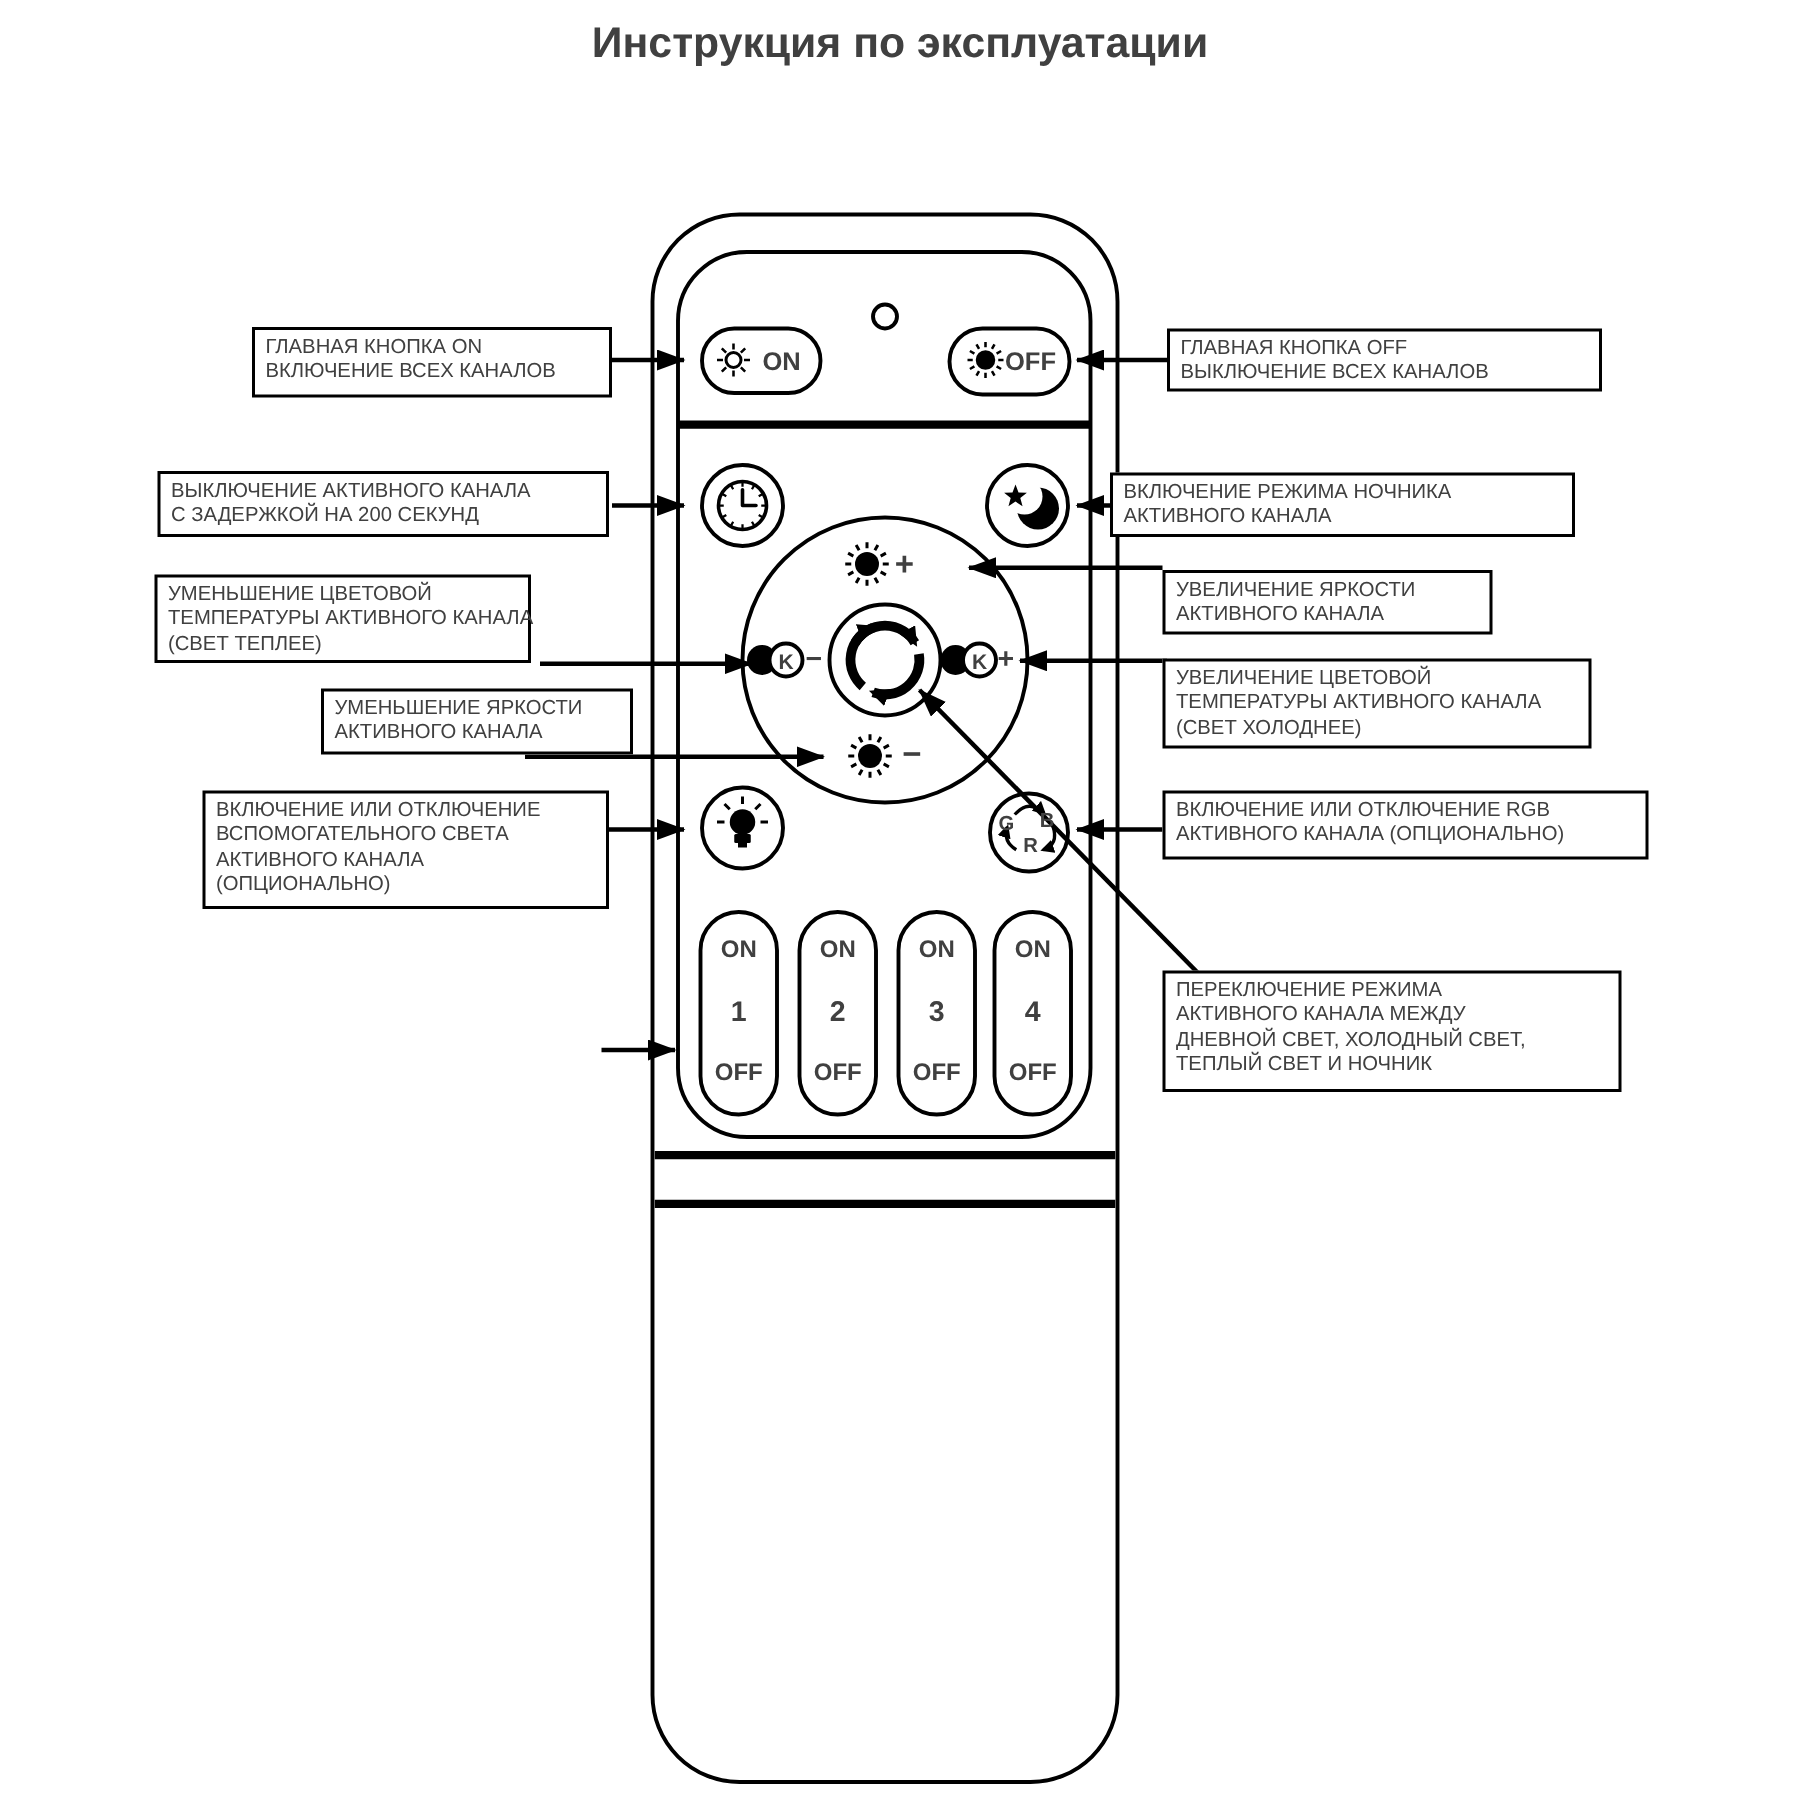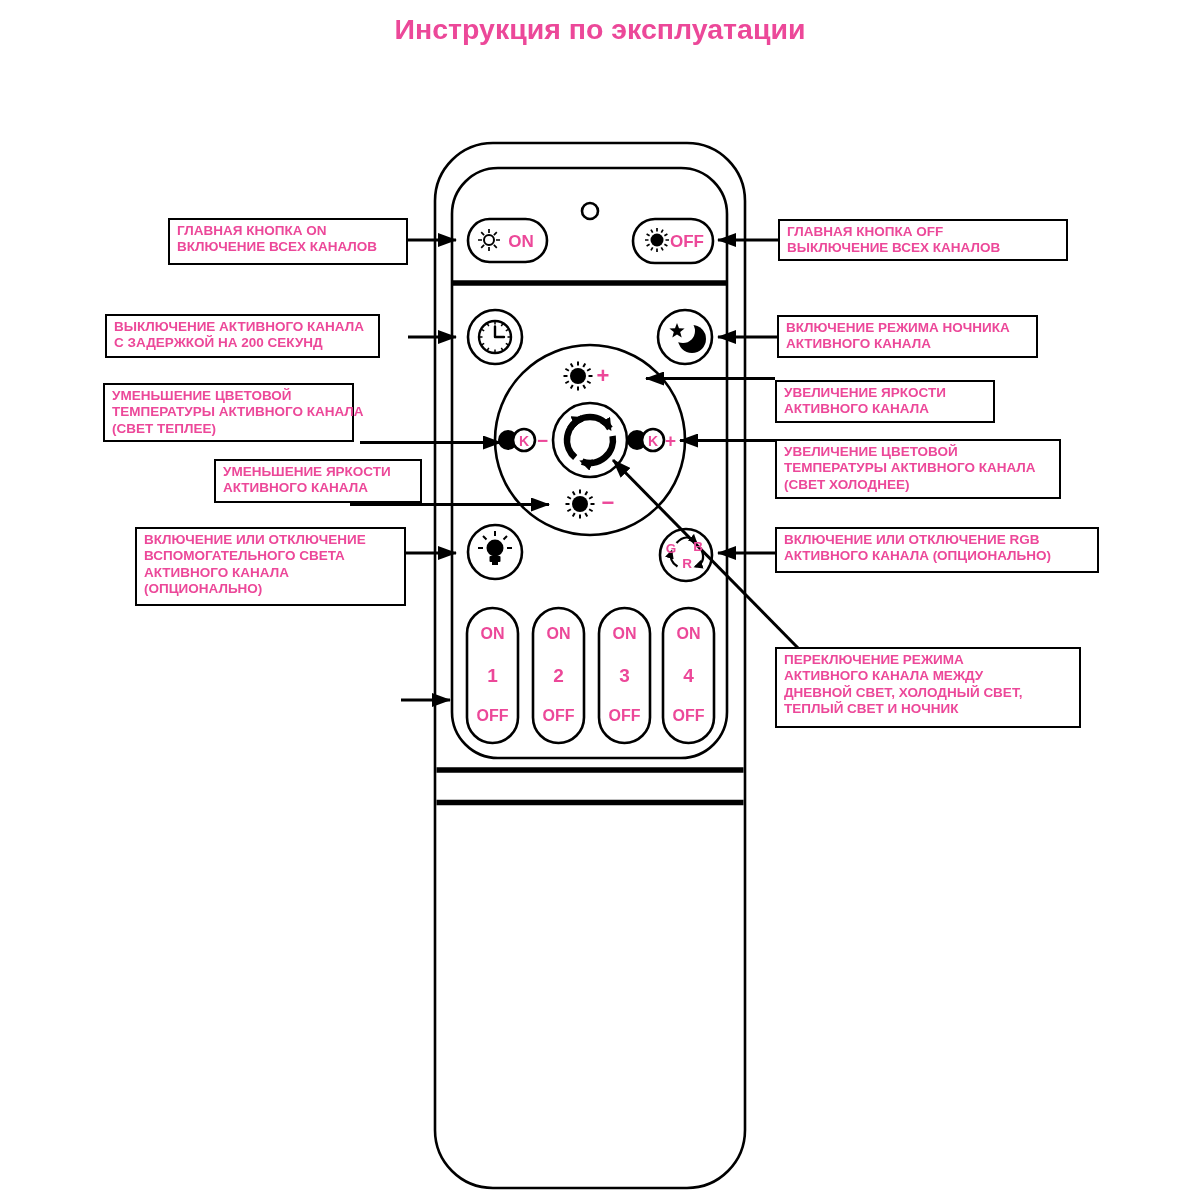--- a/index.html
+++ b/index.html
@@ -1,24 +1,24 @@
 <!DOCTYPE html>
 <html><head>
 <meta charset="utf-8">
 <style>
   html,body{margin:0;padding:0;background:#fff}
-  .canvas{position:relative;width:1200px;height:1200px;background:#fff;color:#ec4899;
+  .canvas{position:relative;width:1200px;height:1200px;background:#fff;color:#404040;
           font-family:"Liberation Sans",sans-serif;overflow:hidden}
   .canvas svg{position:absolute;left:0;top:0;z-index:1}
   .title{position:absolute;left:0;top:13px;width:100%;text-align:center;
          font-size:28.5px;font-weight:bold;z-index:2}
   .subtitle{position:absolute;left:0;top:76px;width:100%;text-align:center;
             font-size:19px;font-weight:bold;z-index:2}
   .label{position:absolute;border:2.5px solid #000;background:#fff;
-         padding:3px 7px 0;font-weight:bold;font-size:13.5px;line-height:1.22;
+         padding:3px 7px 0;font-weight:normal;font-size:13.5px;line-height:1.22;
          white-space:pre;box-sizing:border-box;z-index:3}
   .t{position:absolute;transform:translate(-50%,-50%);font-weight:bold;
      z-index:2;white-space:nowrap;line-height:1}
   .ln{fill:#fff;stroke:#000;stroke-width:2.6}
   .th{stroke:#000;stroke-width:5.5}
   .ar{stroke:#000;stroke-width:3;fill:none;marker-end:url(#ah)}
   .ic{stroke:#000;fill:none}
   .blk{fill:#000;stroke:none}
 </style>
 </head>
@@ -138,35 +138,35 @@
     <line class="ar" x1="778" y1="240" x2="718" y2="240"></line>
     <line class="ar" x1="777" y1="337" x2="718" y2="337"></line>
     <line class="ar" x1="775" y1="378.5" x2="646" y2="378.5"></line>
     <line class="ar" x1="778" y1="440.5" x2="680" y2="440.5"></line>
     <line class="ar" x1="775" y1="553" x2="718" y2="553"></line>
     <line class="ar" x1="799" y1="649" x2="613" y2="460"></line>
   </svg>
 
   <div class="label" style="left:168px;top:218px;width:240px;min-height:47px">ГЛАВНАЯ КНОПКА ON
 ВКЛЮЧЕНИЕ ВСЕХ КАНАЛОВ</div>
-  <div class="label" style="left:105px;top:314px;width:275px;min-height:44px">ВЫКЛЮЧЕНИЕ АКТИВНОГО КАНАЛА
+  <div class="label" style="left:105px;top:314px;width:301px;min-height:44px">ВЫКЛЮЧЕНИЕ АКТИВНОГО КАНАЛА
 С ЗАДЕРЖКОЙ НА 200 СЕКУНД</div>
   <div class="label" style="left:103px;top:383px;width:251px;min-height:59px">УМЕНЬШЕНИЕ ЦВЕТОВОЙ
 ТЕМПЕРАТУРЫ АКТИВНОГО КАНАЛА
 (СВЕТ ТЕПЛЕЕ)</div>
   <div class="label" style="left:214px;top:459px;width:208px;min-height:44px">УМЕНЬШЕНИЕ ЯРКОСТИ
 АКТИВНОГО КАНАЛА</div>
   <div class="label" style="left:135px;top:527px;width:271px;min-height:79px">ВКЛЮЧЕНИЕ ИЛИ ОТКЛЮЧЕНИЕ
 ВСПОМОГАТЕЛЬНОГО СВЕТА
 АКТИВНОГО КАНАЛА
 (ОПЦИОНАЛЬНО)</div>
 
   <div class="label" style="left:778px;top:219px;width:290px;min-height:42px">ГЛАВНАЯ КНОПКА OFF
 ВЫКЛЮЧЕНИЕ ВСЕХ КАНАЛОВ</div>
-  <div class="label" style="left:777px;top:315px;width:261px;min-height:43px">ВКЛЮЧЕНИЕ РЕЖИМА НОЧНИКА
+  <div class="label" style="left:740px;top:315px;width:310px;min-height:43px">ВКЛЮЧЕНИЕ РЕЖИМА НОЧНИКА
 АКТИВНОГО КАНАЛА</div>
   <div class="label" style="left:775px;top:380px;width:220px;min-height:43px">УВЕЛИЧЕНИЕ ЯРКОСТИ
 АКТИВНОГО КАНАЛА</div>
   <div class="label" style="left:775px;top:439px;width:286px;min-height:60px">УВЕЛИЧЕНИЕ ЦВЕТОВОЙ
 ТЕМПЕРАТУРЫ АКТИВНОГО КАНАЛА
 (СВЕТ ХОЛОДНЕЕ)</div>
   <div class="label" style="left:775px;top:527px;width:324px;min-height:46px">ВКЛЮЧЕНИЕ ИЛИ ОТКЛЮЧЕНИЕ RGB
 АКТИВНОГО КАНАЛА (ОПЦИОНАЛЬНО)</div>
   <div class="label" style="left:775px;top:647px;width:306px;min-height:81px">ПЕРЕКЛЮЧЕНИЕ РЕЖИМА
 АКТИВНОГО КАНАЛА МЕЖДУ

